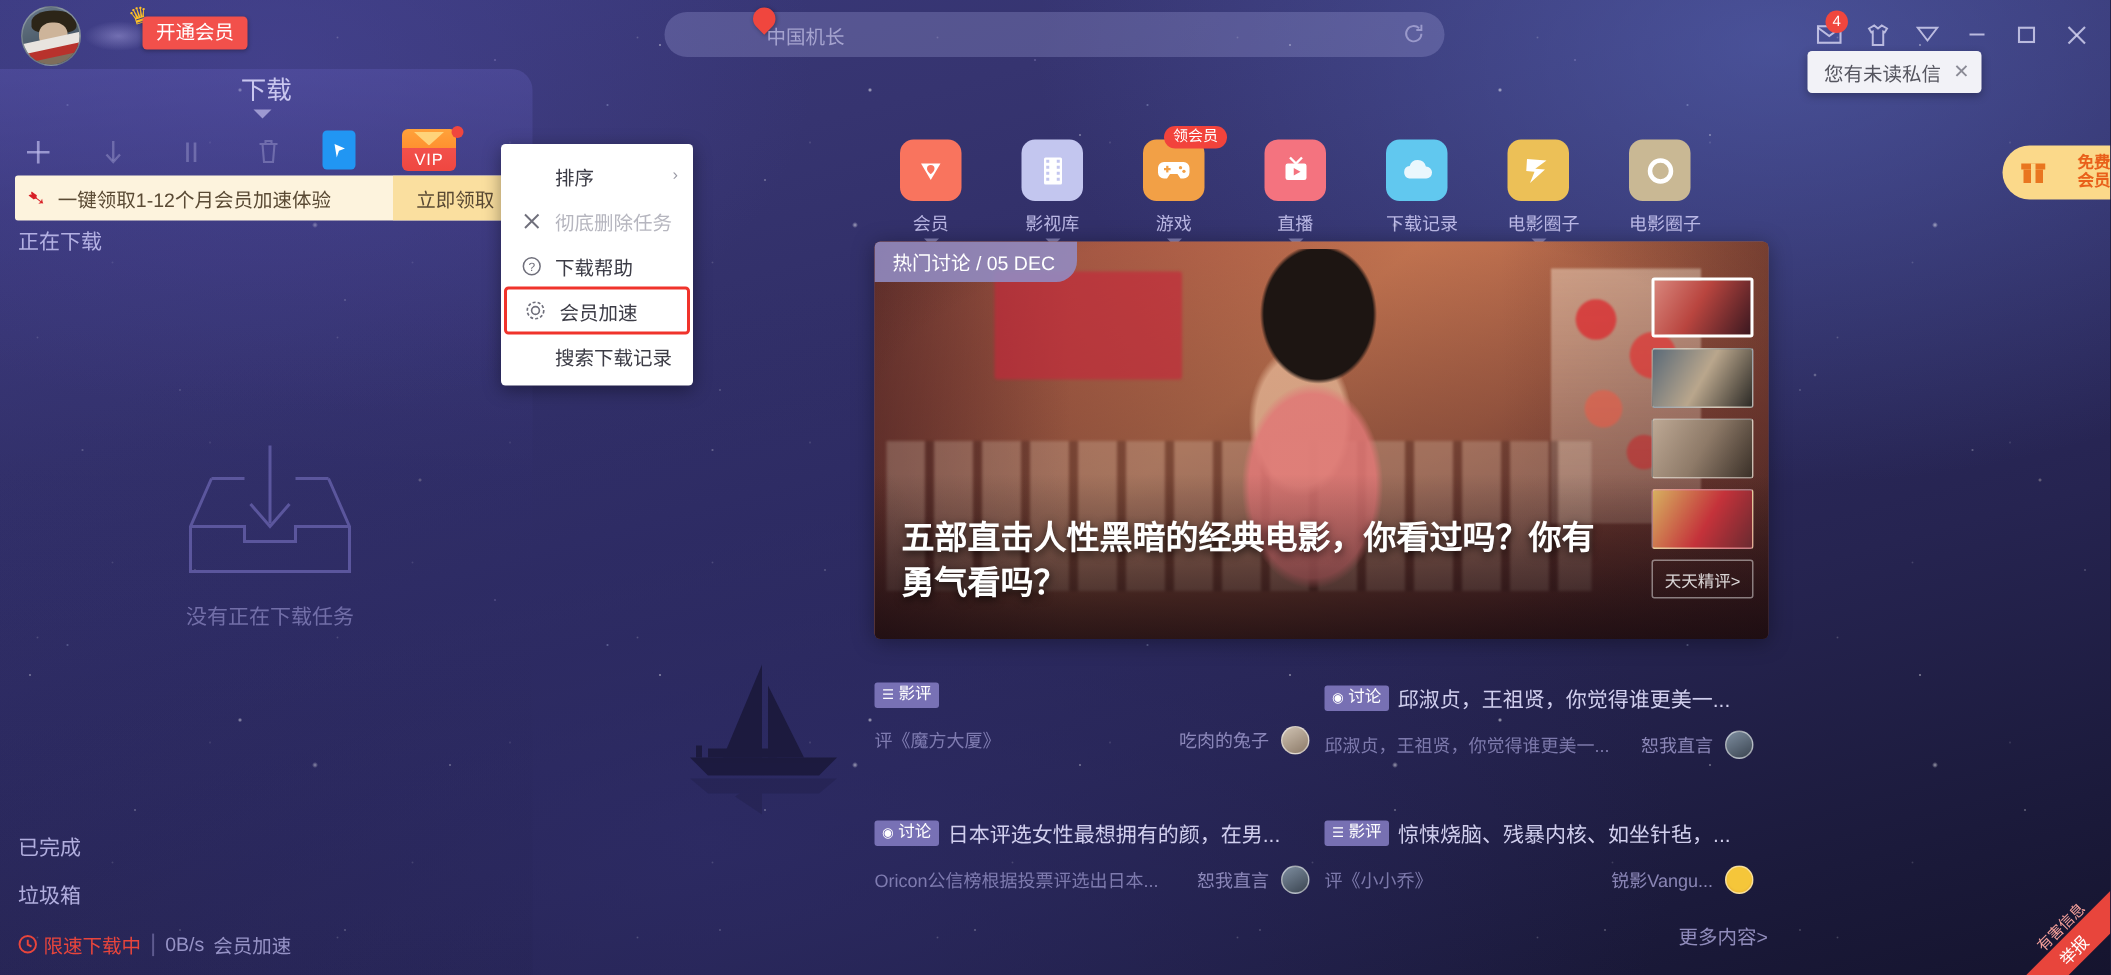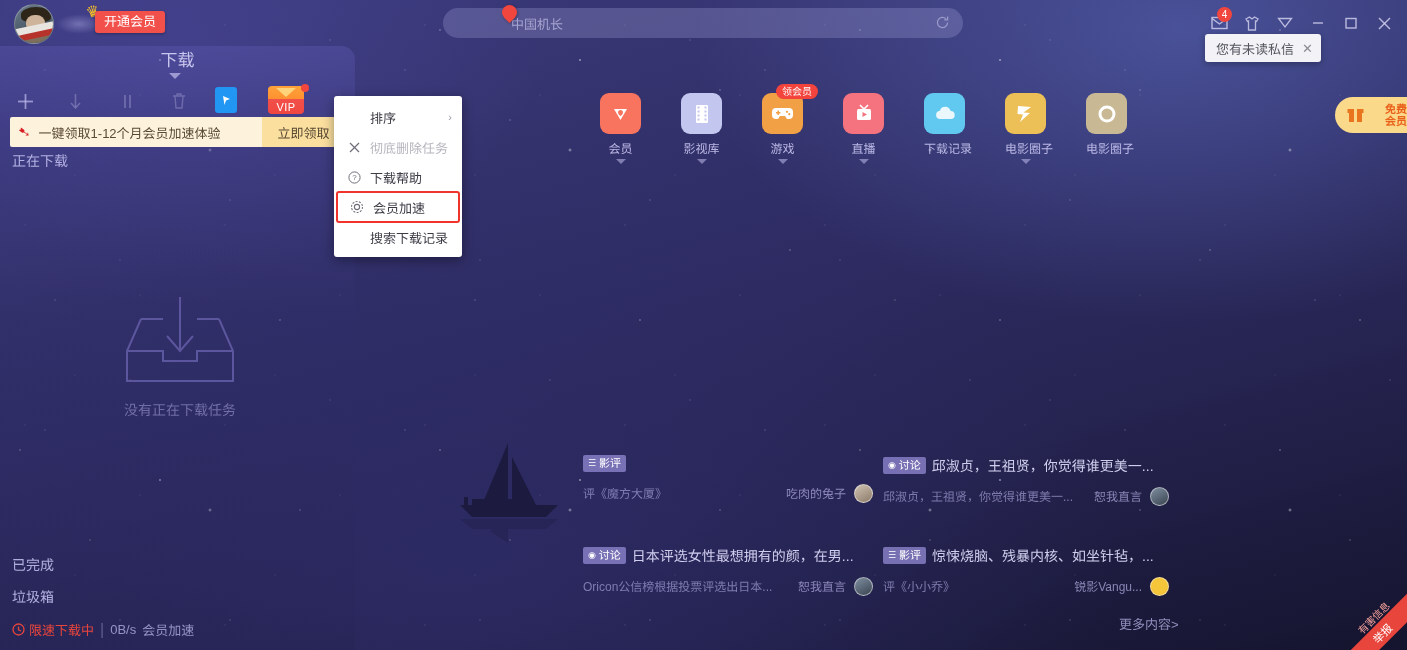--- a/index.html
+++ b/index.html
@@ -753,20 +753,40 @@
       <rect x="1.5" y="3" width="16" height="4" fill="#e9761f"></rect>
       <rect x="3" y="7" width="13" height="9" fill="#e9761f"></rect>
       <rect x="8" y="3" width="3" height="13" fill="#fbd98a"></rect>
     </svg>
     <div>
       <div class="g-tx">免费</div>
       <div class="g-tx">会员</div>
     </div>
   </div>
 
+  <div class="hero">
+    <div class="scene">
+      <div class="wall"></div>
+      <div class="poster-red"></div>
+      <div class="flower"></div>
+      <div class="posterwall"></div>
+      <div class="figure"></div>
+      <div class="vign"></div>
+      <div class="shade"></div>
+    </div>
+    <div class="hero-tag">热门讨论 / 05 DEC</div>
+    <div class="hero-title">五部直击人性黑暗的经典电影，你看过吗？你有勇气看吗？</div>
+    <div class="thumbs">
+      <div class="thumb active t1"></div>
+      <div class="thumb t2"></div>
+      <div class="thumb t3"></div>
+      <div class="thumb t4"></div>
+      <div class="thumb-more">天天精评&gt;</div>
+    </div>
+  </div>
 
   <div class="cards">
     <div class="card">
       <div class="card-l1">
         <span class="tagchip">
           <span class="dotg">☰</span>
           <span>影评</span>
         </span>
       </div>
       <div class="card-l2">

